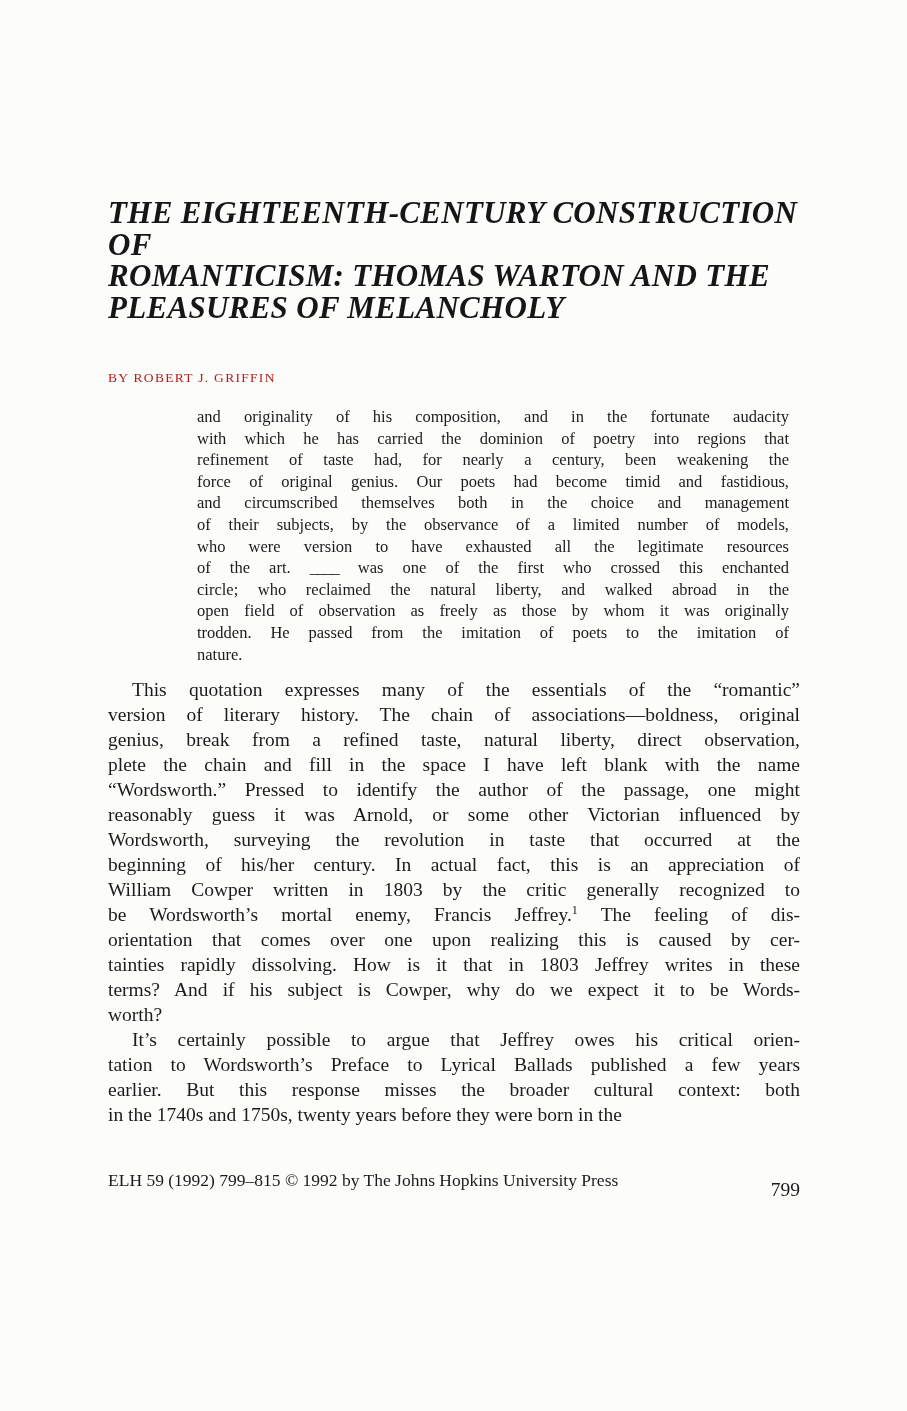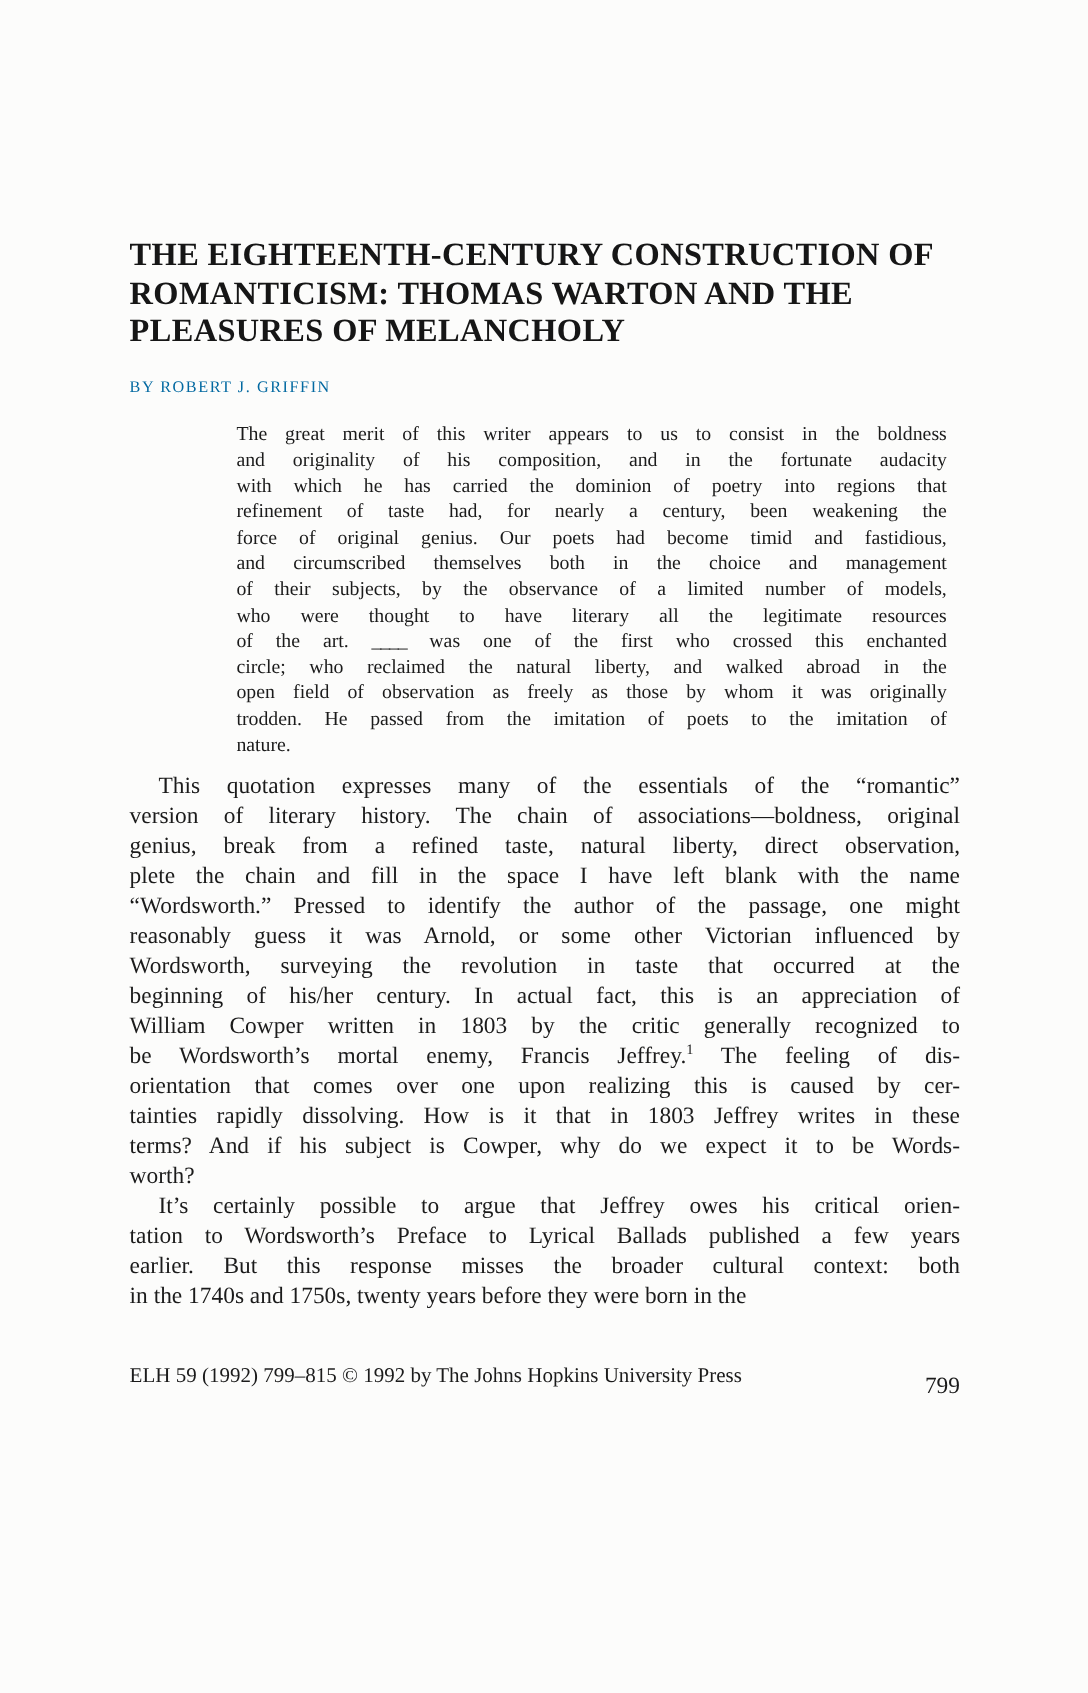--- a/index.html
+++ b/index.html
@@ -13,32 +13,33 @@
     background: #fcfcfb;
     color: #1b1b1b;
     font-family: "Liberation Serif", serif;
     box-sizing: border-box;
     padding: 197px 107px 0 108px;
     position: relative;
     overflow: hidden;
   }
   .title {
     margin: 0;
-    font-size: 27px;
+    font-size: 31px;
     line-height: 31.5px;
     font-weight: 700;
     letter-spacing: 0.3px;
     color: #161616;
+    font-style: italic;
   }
   .title .tline { text-align: left; text-align-last: left; }
   .byline {
-    margin-top: 23px;
+    margin-top: 47px;
     font-size: 13.5px;
     letter-spacing: 1.3px;
-    color: #0369a1;
+    color: #b91c1c;
   }
   .epigraph {
     margin: 20px 0 0 89px;
     width: 592px;
     font-size: 16.5px;
     line-height: 21.6px;
   }
   .body-text {
     margin-top: 12px;
     width: 692px;
@@ -71,28 +72,27 @@
 
   <h1 class="title">
       <div class="tline"><span>THE EIGHTEENTH-CENTURY CONSTRUCTION OF</span></div>
       <div class="tline"><span>ROMANTICISM: THOMAS WARTON AND THE</span></div>
       <div class="tline last"><span>PLEASURES OF MELANCHOLY</span></div>
     </h1>
 
   <div class="byline">BY ROBERT J. GRIFFIN</div>
 
   <blockquote class="epigraph">
-      <div class="tline"><span>The great merit of this writer appears to us to consist in the boldness</span></div>
       <div class="tline"><span>and originality of his composition, and in the fortunate audacity</span></div>
       <div class="tline"><span>with which he has carried the dominion of poetry into regions that</span></div>
       <div class="tline"><span>refinement of taste had, for nearly a century, been weakening the</span></div>
       <div class="tline"><span>force of original genius. Our poets had become timid and fastidious,</span></div>
       <div class="tline"><span>and circumscribed themselves both in the choice and management</span></div>
       <div class="tline"><span>of their subjects, by the observance of a limited number of models,</span></div>
-      <div class="tline"><span>who were thought to have literary all the legitimate resources</span></div>
+      <div class="tline"><span>who were version to have exhausted all the legitimate resources</span></div>
       <div class="tline"><span>of the art. </span><span class="blank">____</span><span> was one of the first who crossed this enchanted</span></div>
       <div class="tline"><span>circle; who reclaimed the natural liberty, and walked abroad in the</span></div>
       <div class="tline"><span>open field of observation as freely as those by whom it was originally</span></div>
       <div class="tline"><span>trodden. He passed from the imitation of poets to the imitation of</span></div>
       <div class="tline last"><span>nature.</span></div>
     </blockquote>
 
   <div class="body-text">
     <div class="para indent">
         <div class="tline"><span>This quotation expresses many of the essentials of the “romantic”</span></div>

